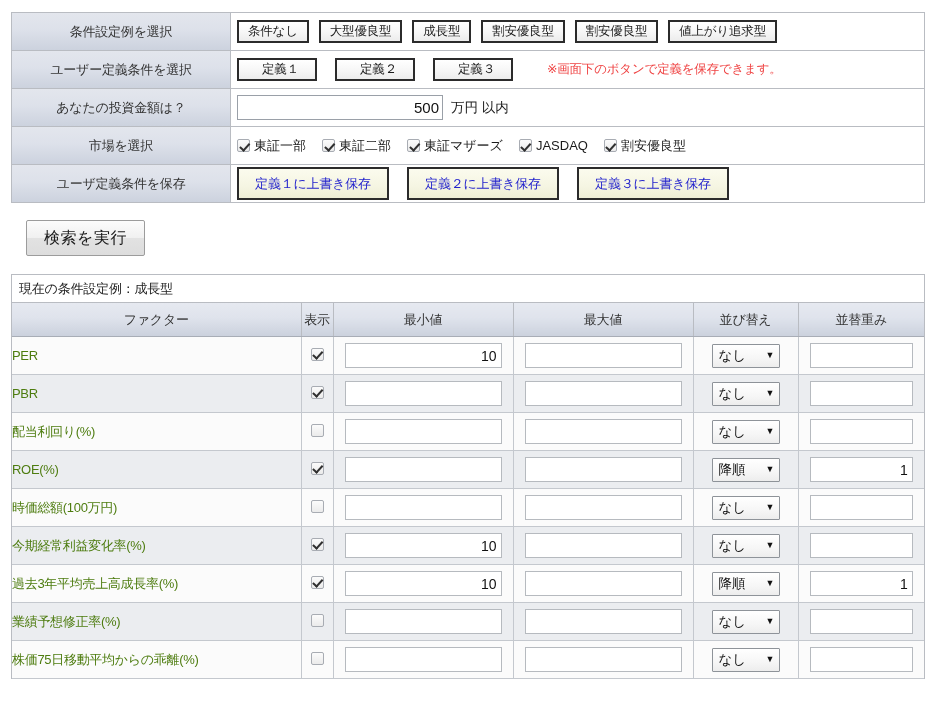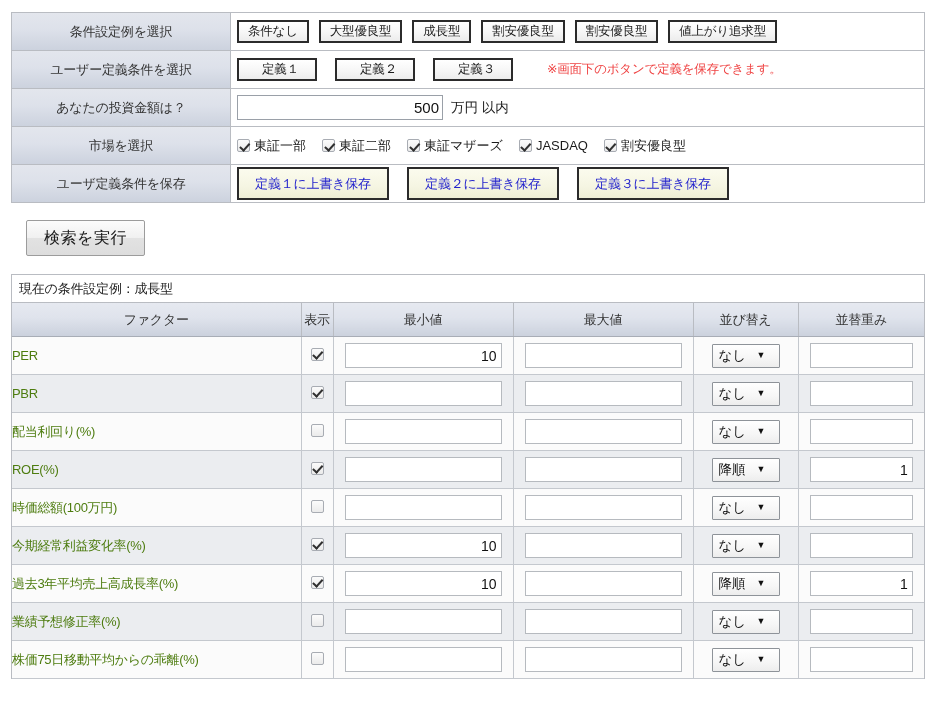--- a/index.html
+++ b/index.html
@@ -262,21 +262,21 @@
     display: inline-flex;
     align-items: center;
     justify-content: space-between;
     width: 68px;
     height: 24px;
     border: 1px solid #8e9399;
     border-radius: 1px;
     background: linear-gradient(to bottom, #ffffff 0%, #f6f6f6 60%, #ededed 100%);
     font-size: 13.5px;
     color: #111;
-    padding: 0 13px 0 6px;
+    padding: 0 4px 0 6px;
     cursor: pointer;
     box-sizing: border-box;
   }
   .sel .arw {
     font-size: 9px;
     color: #111;
     line-height: 1;
     margin-left: 3px;
   }
 </style>

